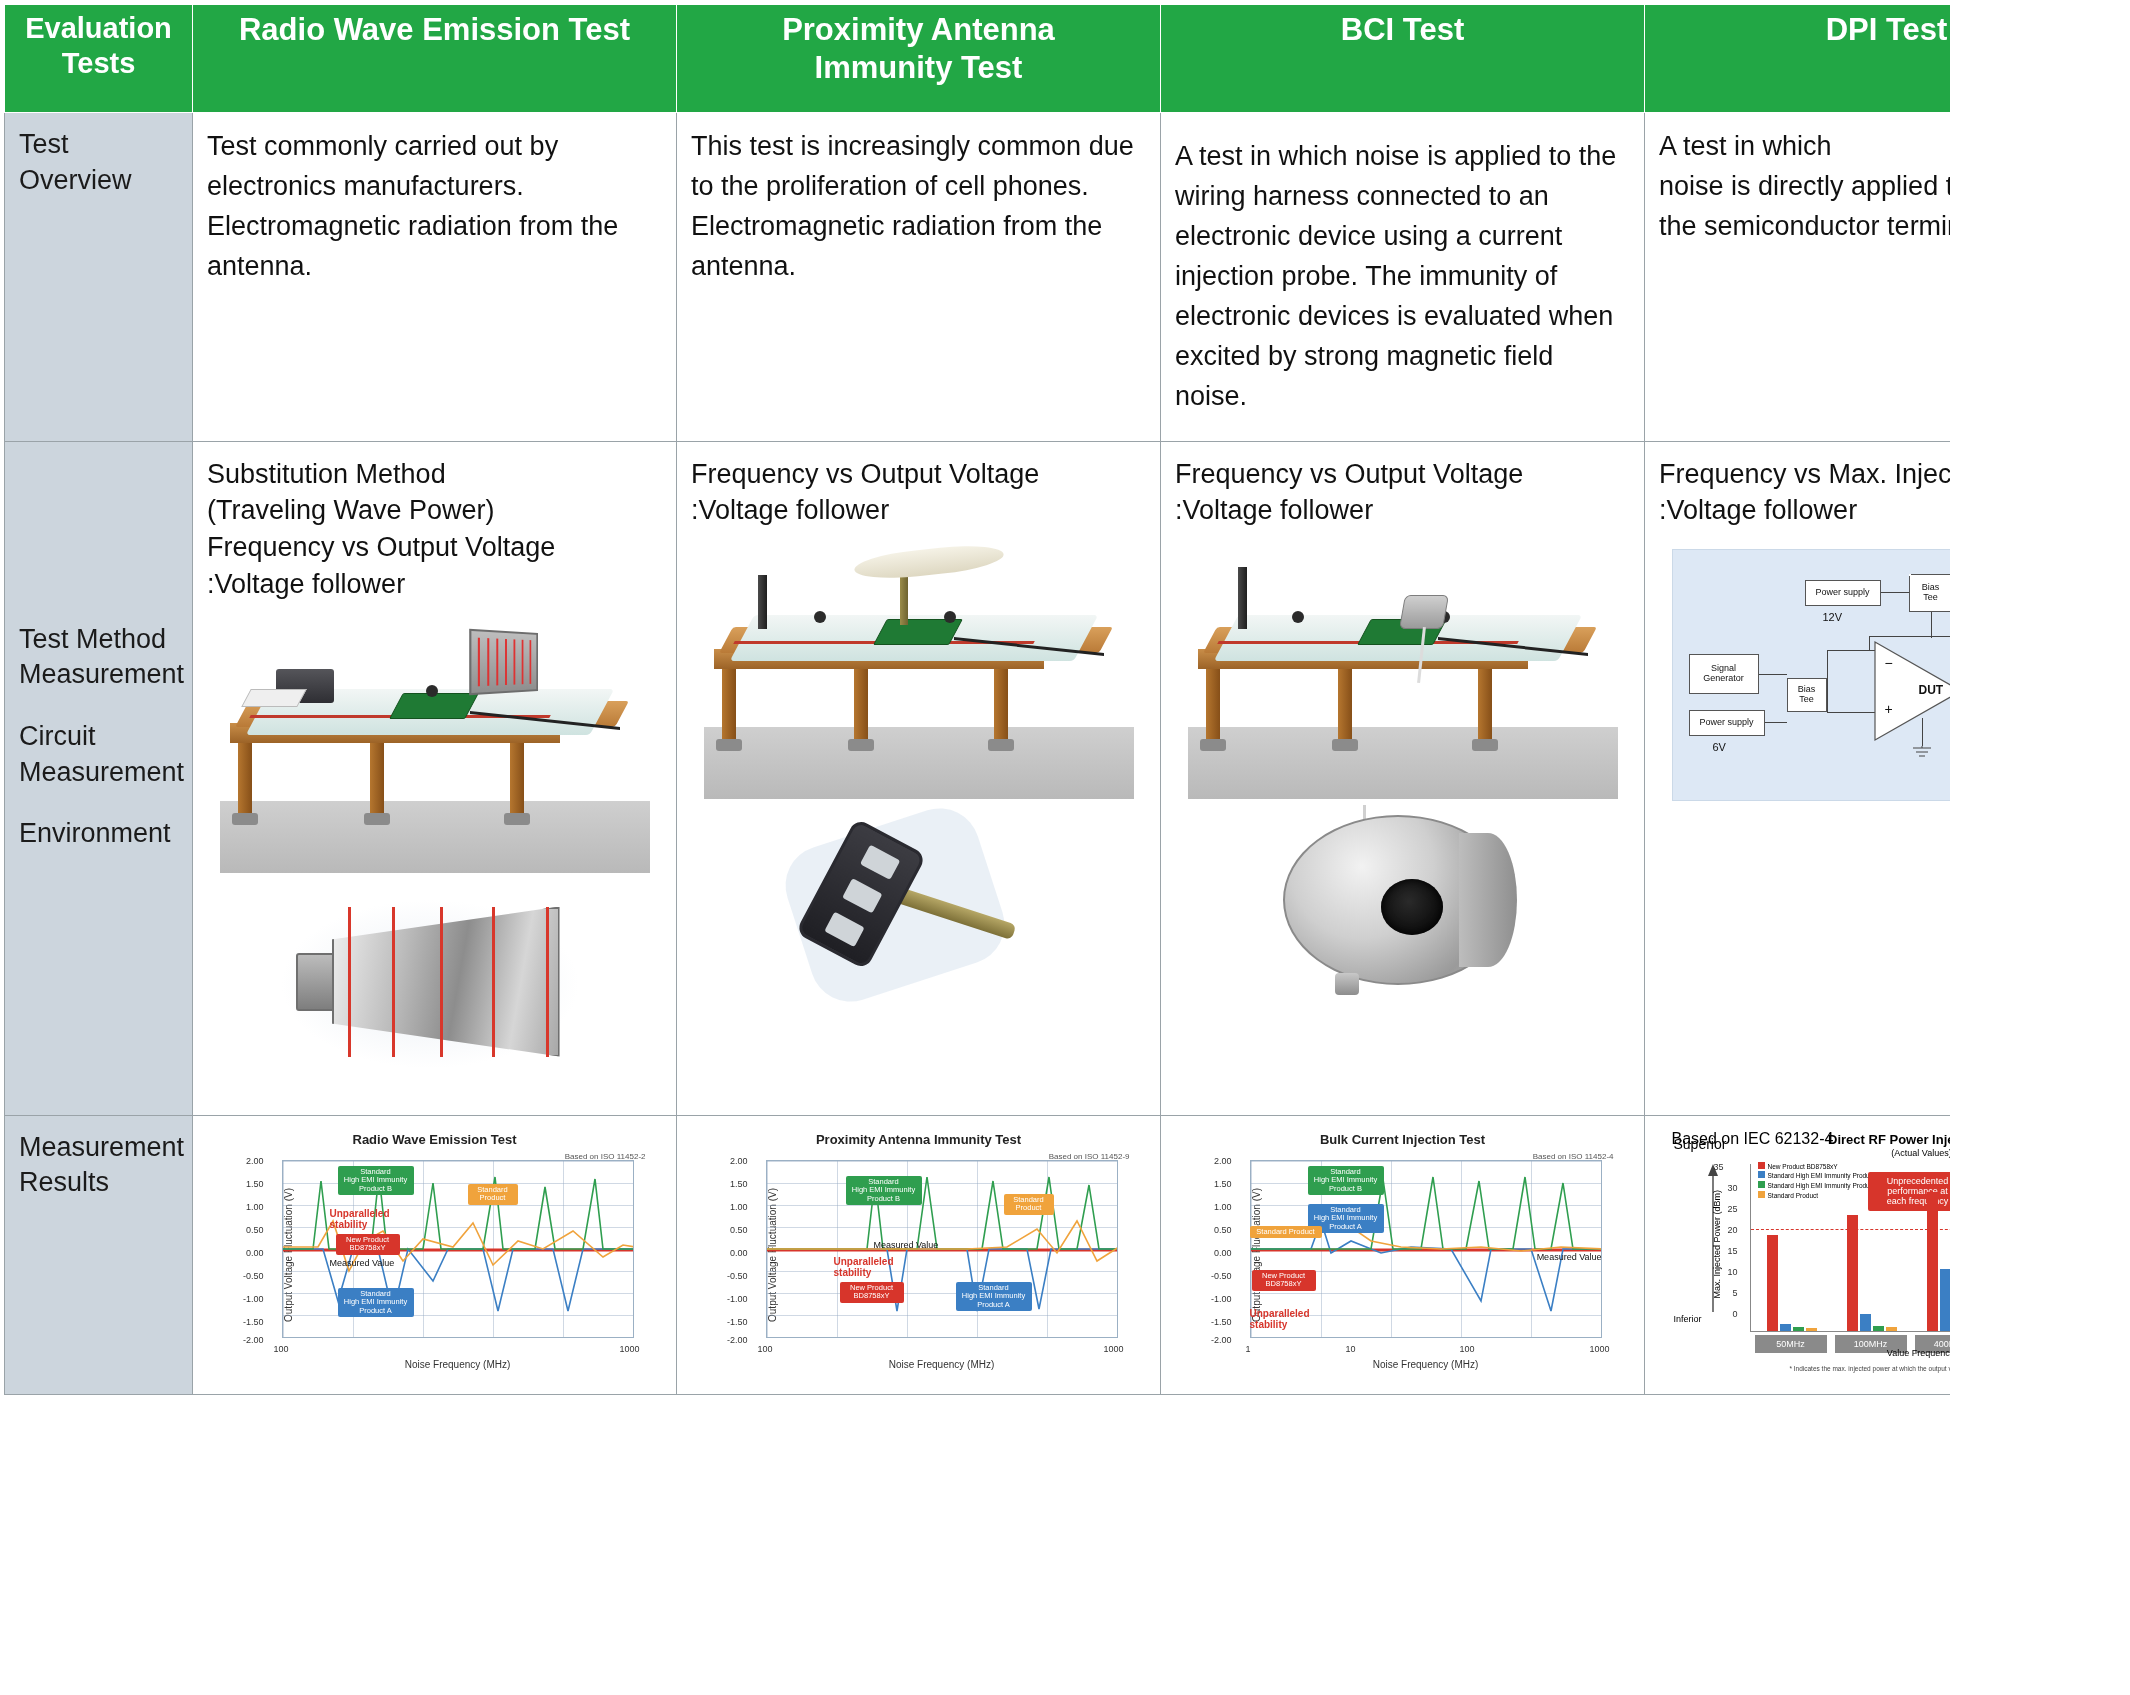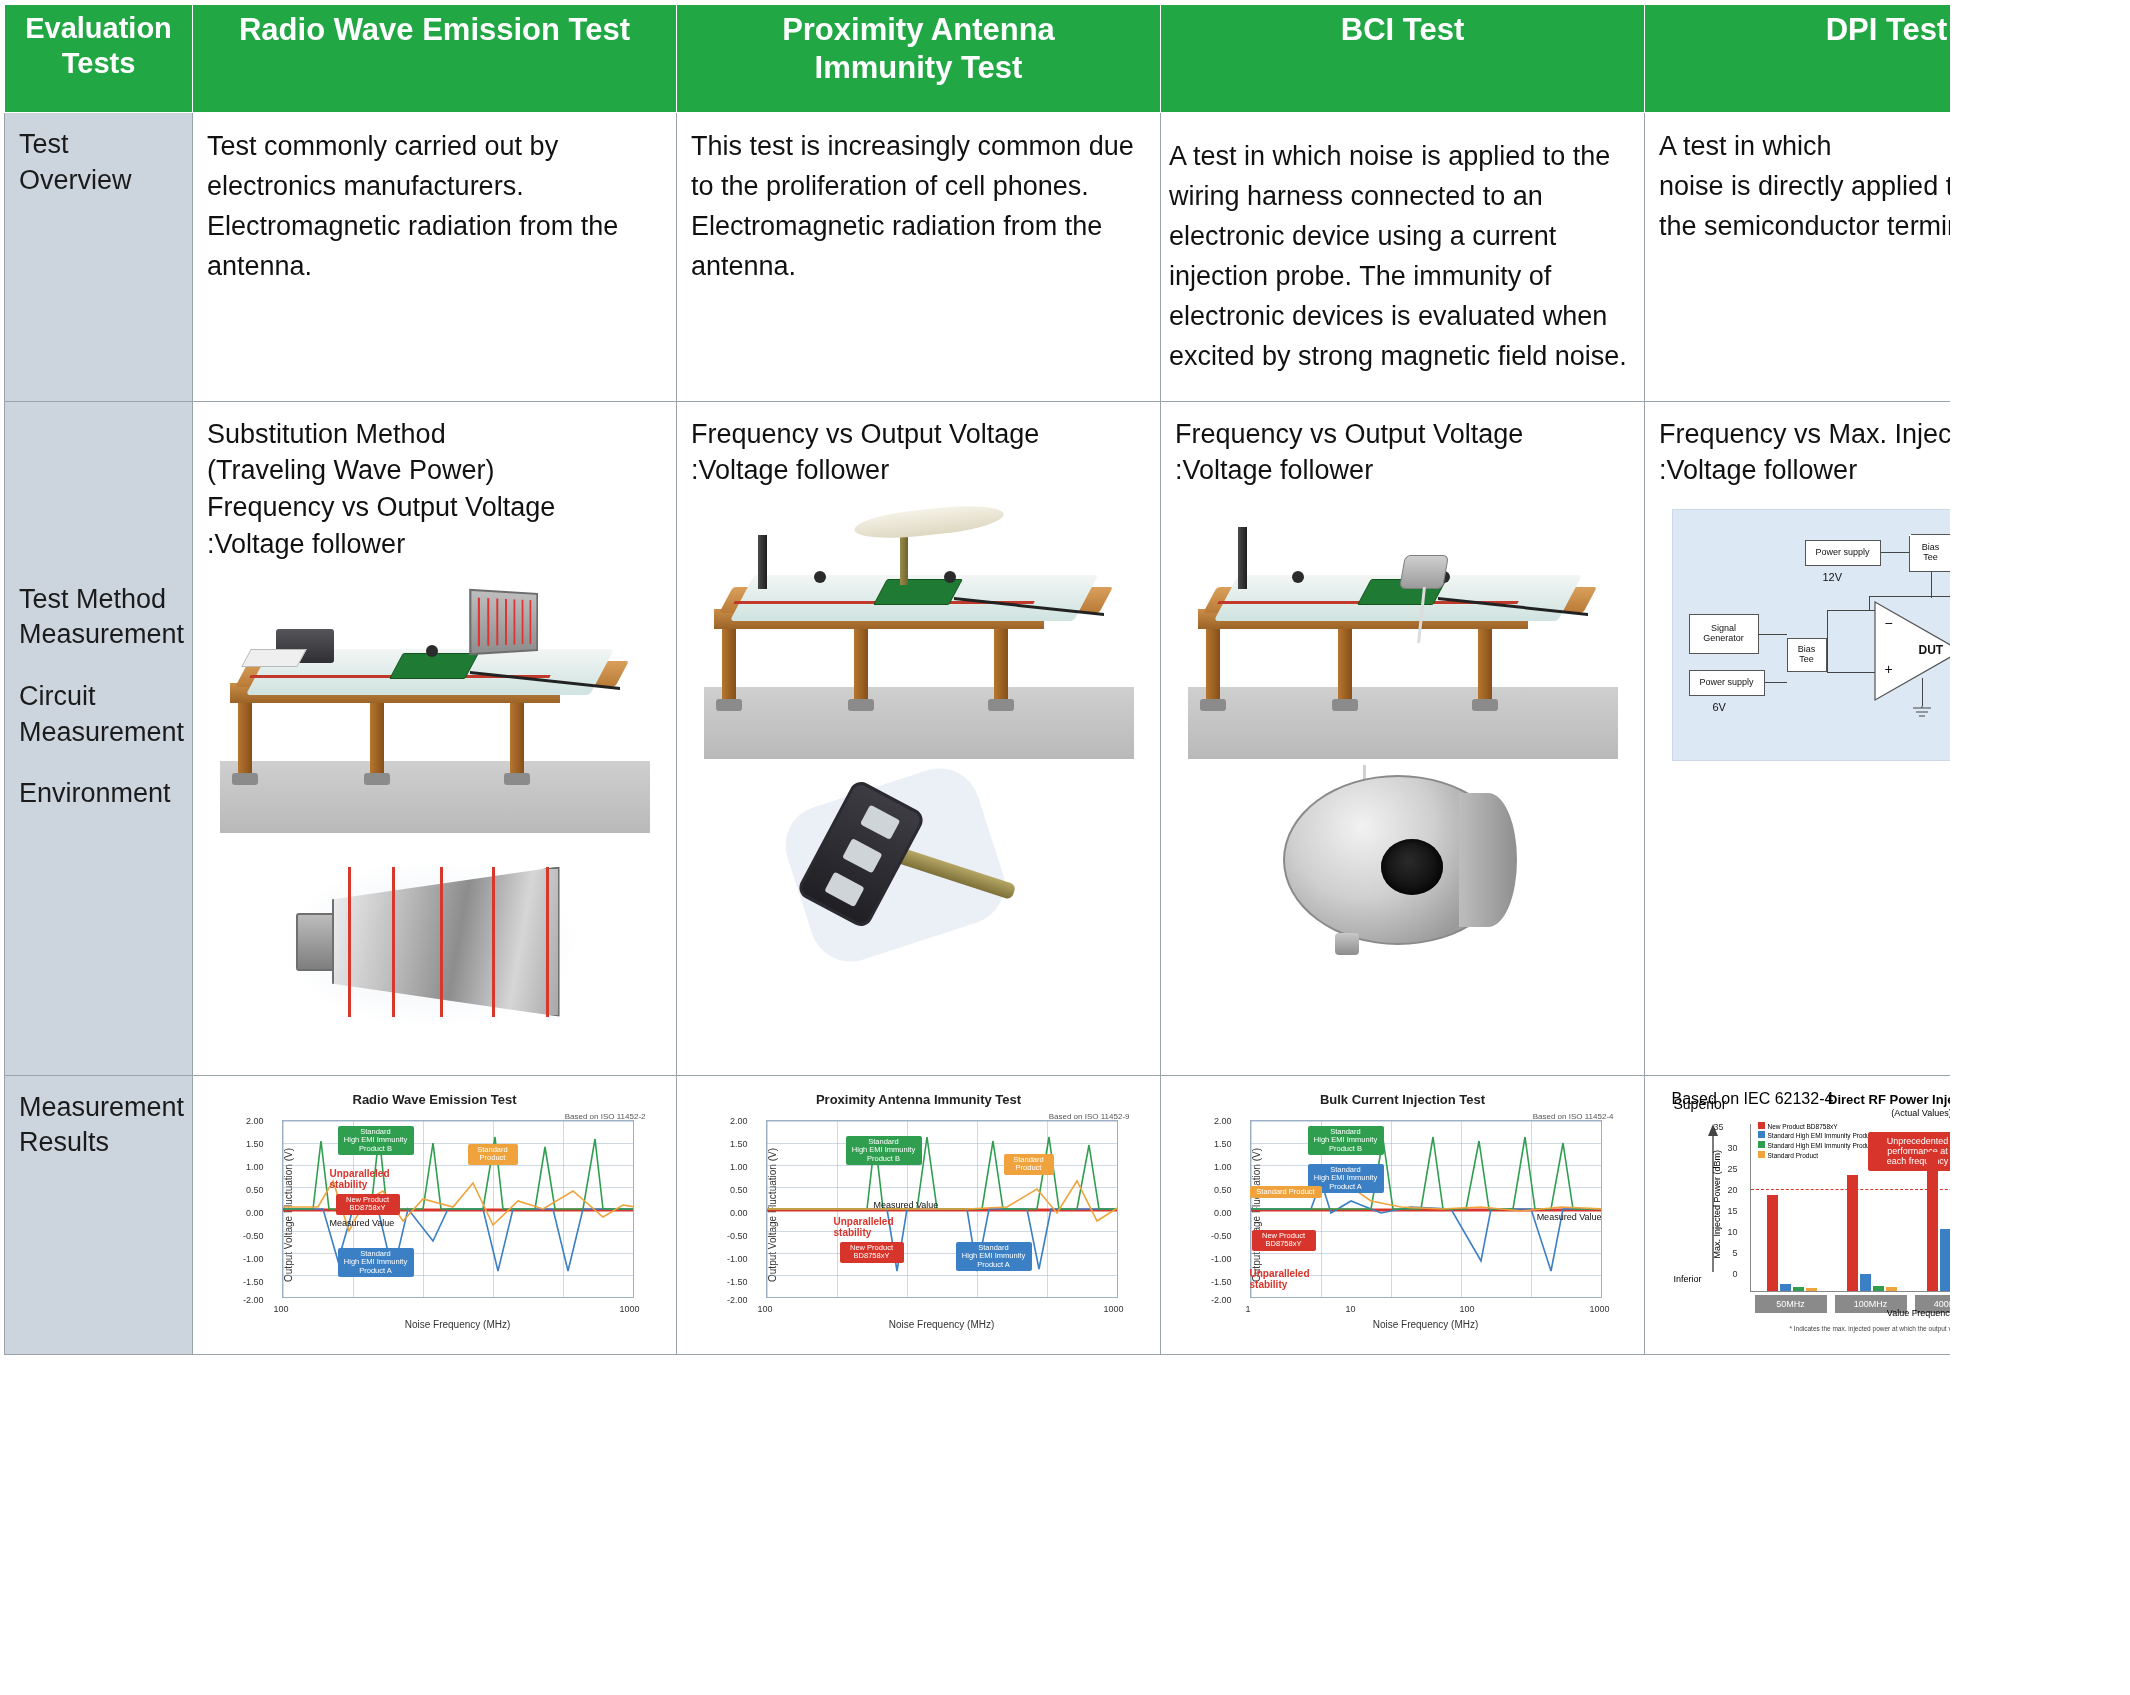--- a/index.html
+++ b/index.html
@@ -62,21 +62,21 @@
   .rowlabel-stack div { margin-bottom: 26px; }
   .rowlabel-stack div:last-child { margin-bottom: 0; }
 
   
   td.body {
     font-size: 27px;
     color: #111;
     padding: 24px 22px;
     line-height: 1.48;
   }
-  td.body.narrowpad { padding: 24px 8px; }
+  td.body.narrowpad { padding: 24px 14px; }
   td.cond {
     font-size: 27px;
     color: #111;
     padding: 26px 22px;
     line-height: 1.4;
     vertical-align: middle;
   }
   td.method {
     font-size: 27px;
     color: #111;

